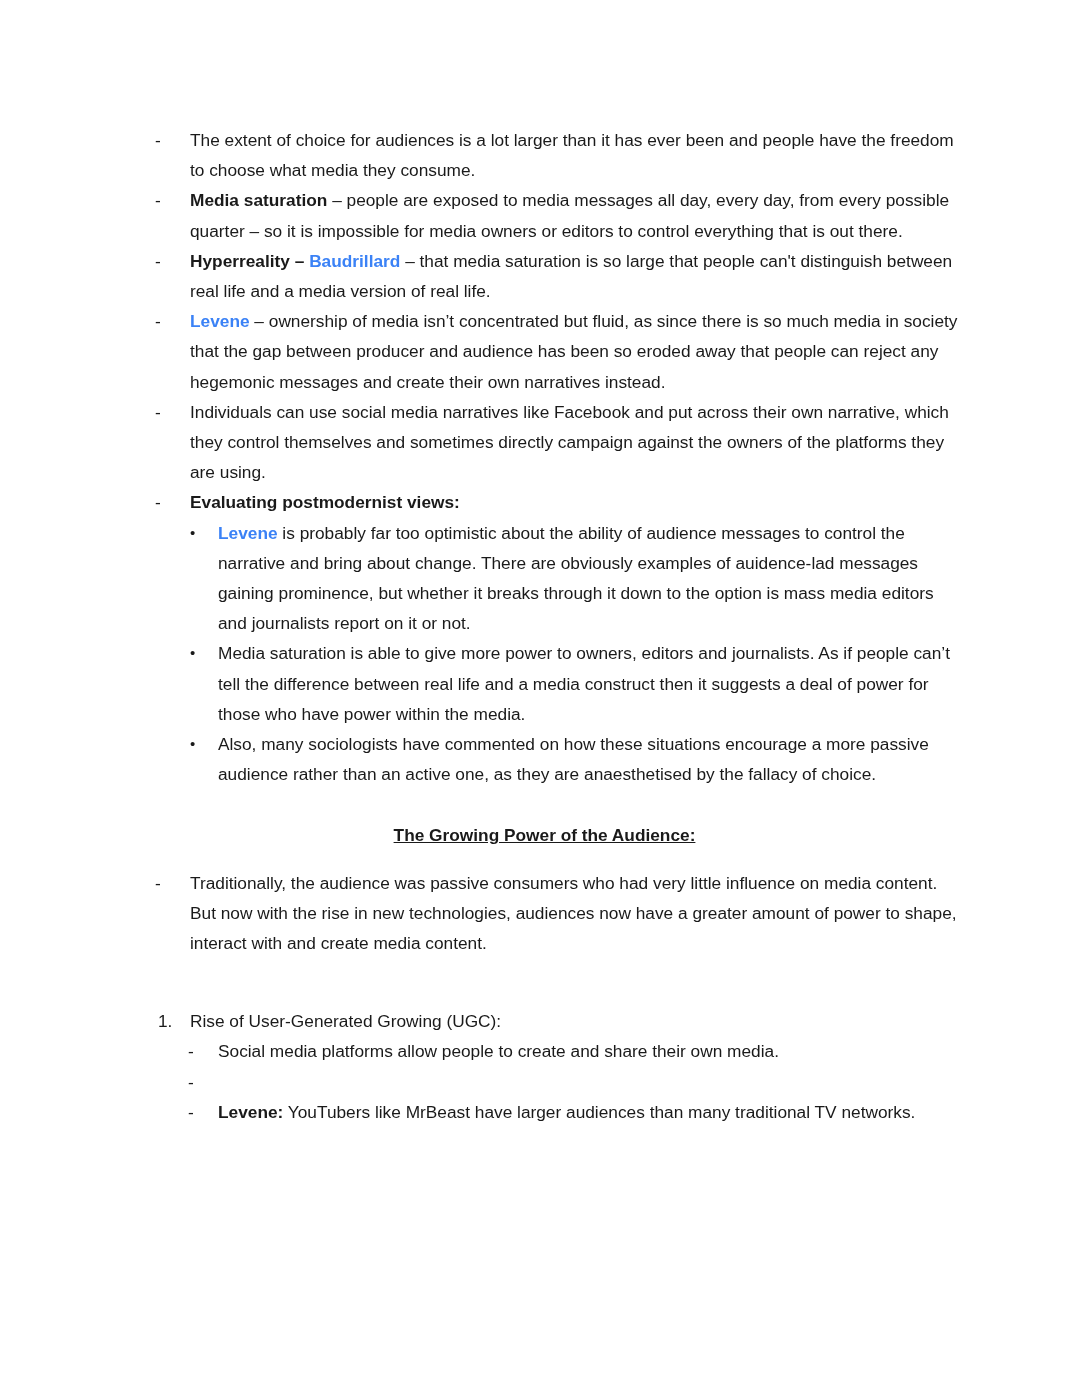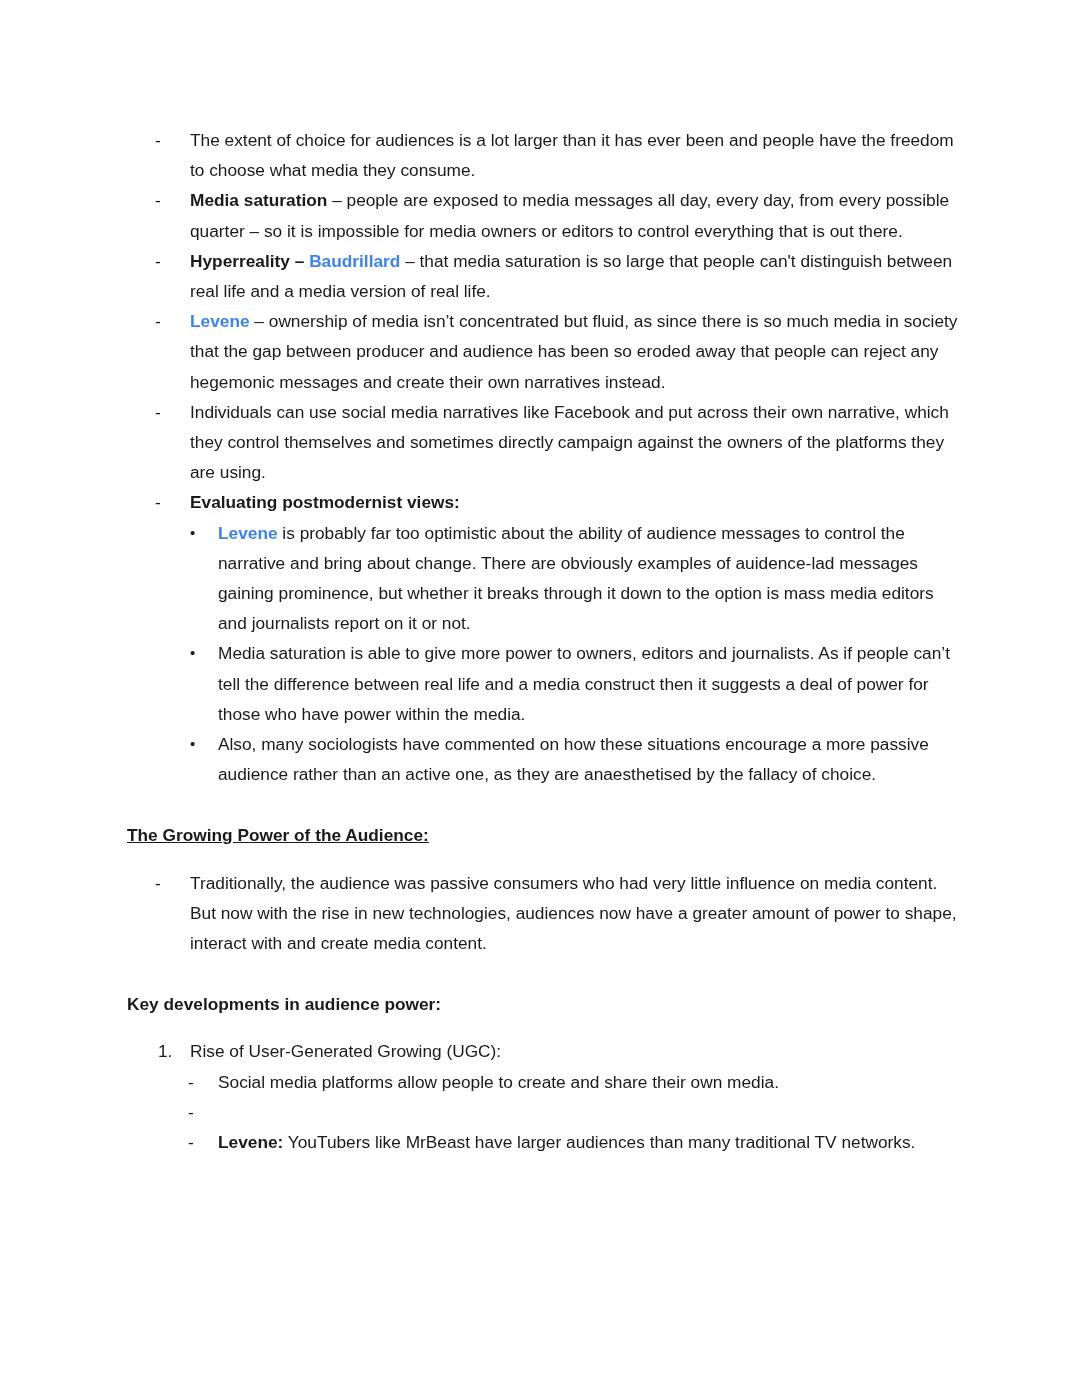--- a/index.html
+++ b/index.html
@@ -59,20 +59,21 @@
   .lvl2d { padding-left: 61px; }
   .lvl2d > .marker { width: 30px; }
 
   b, .b { font-weight: bold; }
   .red { color: #3b82f6; }
 
   .heading {
     font-weight: bold;
     font-size: 17.3px;
     line-height: 30.2px;
+    text-align: center;
   }
   .heading.underline { text-decoration: underline; }
 
   .gap-sm { height: 17px; }
   .gap-md { height: 31px; }
 </style>
 </head>
 <body>
 
 <div class="page">
@@ -129,21 +130,20 @@
 
     <div class="gap-sm"></div>
 
     <div class="row lvl1">
       <span class="marker">-</span>
       <span class="content">Traditionally, the audience was passive consumers who had very little influence on media content. But now with the rise in new technologies, audiences now have a greater amount of power to shape, interact with and create media content.</span>
     </div>
 
     <div class="gap-md"></div>
 
-    <div class="heading">Key developments in audience power:</div>
 
     <div class="gap-sm"></div>
 
     <div class="row num">
       <span class="marker">1.</span>
       <span class="content">Rise of User-Generated Growing (UGC):</span>
     </div>
 
     <div class="row lvl2d">
       <span class="marker">-</span>

